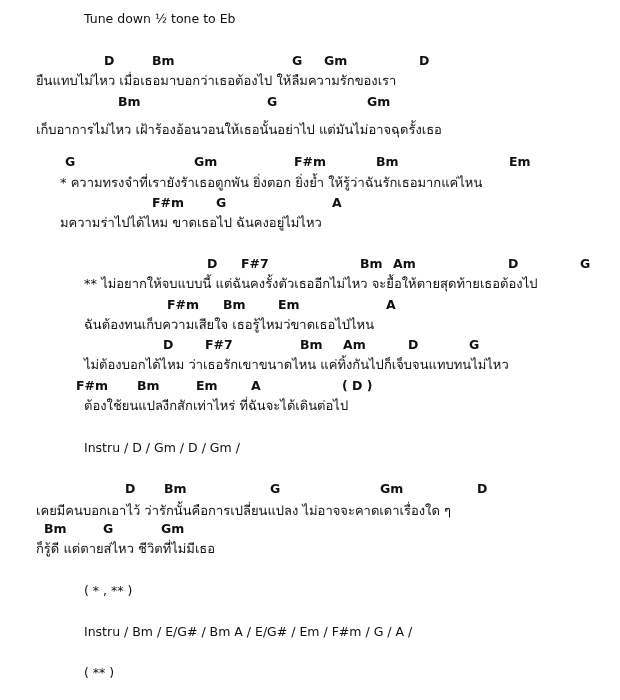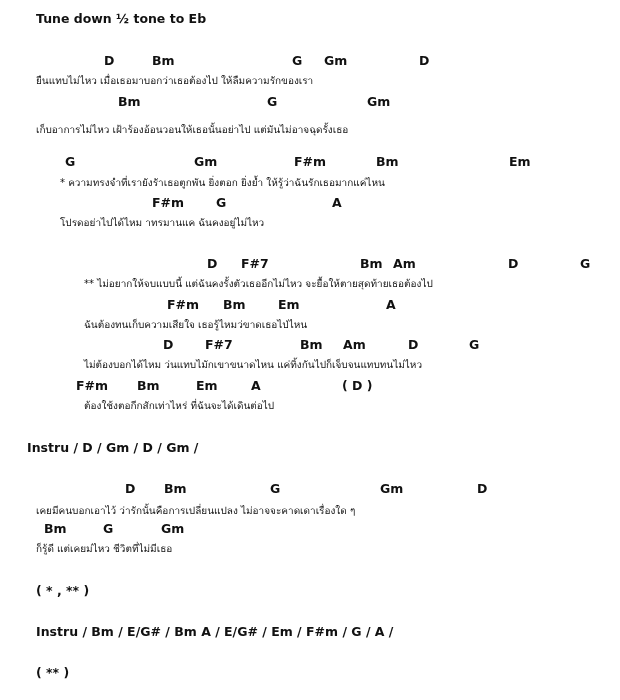--- a/index.html
+++ b/index.html
@@ -1,21 +1,21 @@
 <!DOCTYPE html>
 <html><head>
 <meta charset="utf-8">
 <style>
   html,body{margin:0;padding:0;background:#ffffff;}
   body{width:620px;height:700px;position:relative;overflow:hidden;
        font-family:"DejaVu Sans","Liberation Sans",sans-serif;color:#111111;}
   .ln{position:absolute;white-space:nowrap;font-size:13px;line-height:16px;}
-  .b{font-weight:bold;font-size:12.5px;}
+  .b{font-weight:normal;font-size:12.5px;margin-left:48px;}
   .ch{position:absolute;font-weight:bold;font-size:12.5px;line-height:16px;white-space:nowrap;}
-  .ly{position:absolute;font-size:10px;line-height:16px;white-space:nowrap;}
+  .ly{position:absolute;font-size:13px;line-height:16px;white-space:nowrap;}
 </style>
 </head>
 <body>
 
 <div id="sheet">
   <div class="ln b" style="left:36px;top:11px;">Tune down  ½ tone to Eb</div>
 <div>
       <span class="ch" style="left: 104px; top: 53px;">D</span>
       <span class="ch" style="left: 152px; top: 53px;">Bm</span>
       <span class="ch" style="left: 292px; top: 53px;">G</span>
@@ -35,21 +35,21 @@
       <span class="ch" style="left: 294px; top: 154px;">F#m</span>
       <span class="ch" style="left: 376px; top: 154px;">Bm</span>
       <span class="ch" style="left: 509px; top: 154px;">Em</span>
     </div>
     <div class="ly" style="left: 60px; top: 175px;">* ความทรงจำที่เรายังรัาเธอตูกพัน ยิ่งตอก ยิ่งย้ำ ให้รู้ว่าฉันรักเธอมากแค่ไหน</div>
     <div>
       <span class="ch" style="left: 152px; top: 195px;">F#m</span>
       <span class="ch" style="left: 216px; top: 195px;">G</span>
       <span class="ch" style="left: 332px; top: 195px;">A</span>
     </div>
-    <div class="ly" style="left: 60px; top: 215px;">โปรดอย่าไปได้ไหม าทรมานแค ฉันคงอยู่ไม่ไหว</div>
+    <div class="ly" style="left: 60px; top: 215px;">มความร่าไปได้ไหม ขาดเธอไป ฉันคงอยู่ไม่ไหว</div>
     <div>
       <span class="ch" style="left: 207px; top: 256px;">D</span>
       <span class="ch" style="left: 241px; top: 256px;">F#7</span>
       <span class="ch" style="left: 360px; top: 256px;">Bm</span>
       <span class="ch" style="left: 393px; top: 256px;">Am</span>
       <span class="ch" style="left: 508px; top: 256px;">D</span>
       <span class="ch" style="left: 580px; top: 256px;">G</span>
     </div>
     <div class="ly" style="left: 84px; top: 276px;">** ไม่อยากให้จบแบบนี้ แต่ฉันคงรั้งตัวเธออีกไม่ไหว จะยื้อให้ตายสุดท้ายเธอต้องไป</div>
     <div>
@@ -60,40 +60,40 @@
     </div>
     <div class="ly" style="left: 84px; top: 317px;">ฉันต้องทนเก็บความเสียใจ เธอรู้ไหมว่ขาดเธอไป่ไหน</div>
     <div>
       <span class="ch" style="left: 163px; top: 337px;">D</span>
       <span class="ch" style="left: 205px; top: 337px;">F#7</span>
       <span class="ch" style="left: 300px; top: 337px;">Bm</span>
       <span class="ch" style="left: 343px; top: 337px;">Am</span>
       <span class="ch" style="left: 408px; top: 337px;">D</span>
       <span class="ch" style="left: 469px; top: 337px;">G</span>
     </div>
-    <div class="ly" style="left: 84px; top: 357px;">ไม่ต้องบอกได้ไหม ว่นแทบไมักเขาขนาดไหน แค่ทิ้งกันไปก็เจ็บจนแทบทนไม่ไหว</div>
+    <div class="ly" style="left: 84px; top: 357px;">ไม่ต้องบอกได้ไหม ว่าเธอรักเขาขนาดไหน แค่ทิ้งกันไปก็เจ็บจนแทบทนไม่ไหว</div>
     <div>
       <span class="ch" style="left: 76px; top: 378px;">F#m</span>
       <span class="ch" style="left: 137px; top: 378px;">Bm</span>
       <span class="ch" style="left: 196px; top: 378px;">Em</span>
       <span class="ch" style="left: 251px; top: 378px;">A</span>
       <span class="ch" style="left: 342px; top: 378px;">( D )</span>
     </div>
-    <div class="ly" style="left: 84px; top: 398px;">ต้องใช้งตอกีกสักเท่าไหร่   ที่ฉันจะได้เดินต่อไป</div>
-    <div class="ln b" style="left: 27px; top: 440px;">Instru  / D / Gm / D / Gm /</div>
+    <div class="ly" style="left: 84px; top: 398px;">ต้องใช้ยนแปลงีกสักเท่าไหร่   ที่ฉันจะได้เดินต่อไป</div>
+    <div class="ln b" style="left: 36px; top: 440px;">Instru  / D / Gm / D / Gm /</div>
     <div>
       <span class="ch" style="left: 125px; top: 481px;">D</span>
       <span class="ch" style="left: 164px; top: 481px;">Bm</span>
       <span class="ch" style="left: 270px; top: 481px;">G</span>
       <span class="ch" style="left: 380px; top: 481px;">Gm</span>
       <span class="ch" style="left: 477px; top: 481px;">D</span>
     </div>
     <div class="ly" style="left: 36px; top: 503px;">เคยมีคนบอกเอาไว้ ว่ารักนั้นคือการเปลี่ยนแปลง ไม่อาจจะคาดเดาเรื่องใด ๆ</div>
     <div>
       <span class="ch" style="left: 44px; top: 521px;">Bm</span>
       <span class="ch" style="left: 103px; top: 521px;">G</span>
       <span class="ch" style="left: 161px; top: 521px;">Gm</span>
     </div>
-    <div class="ly" style="left: 36px; top: 541px;">ก็รู้ดี แต่เคยม่ไหว ชีวิตที่ไม่มีเธอ</div>
+    <div class="ly" style="left: 36px; top: 541px;">ก็รู้ดี แต่ตายส่ไหว ชีวิตที่ไม่มีเธอ</div>
     <div class="ln b" style="left: 36px; top: 583px;">( * , ** )</div>
     <div class="ln b" style="left: 36px; top: 624px;">Instru  / Bm /  E/G#  / Bm A /  E/G#  / Em / F#m / G / A /</div>
     <div class="ln b" style="left: 36px; top: 665px;">( ** )</div>
   </div>
 
 </body></html>

